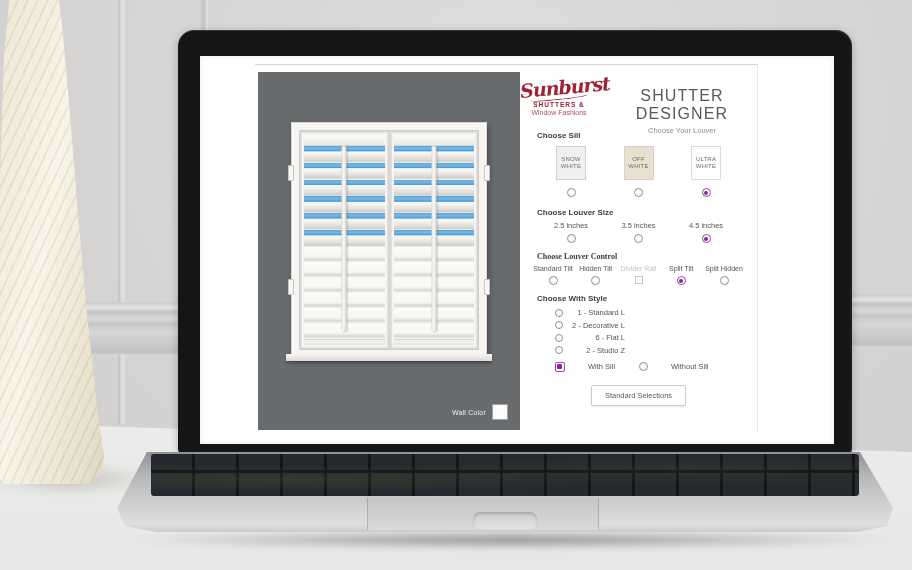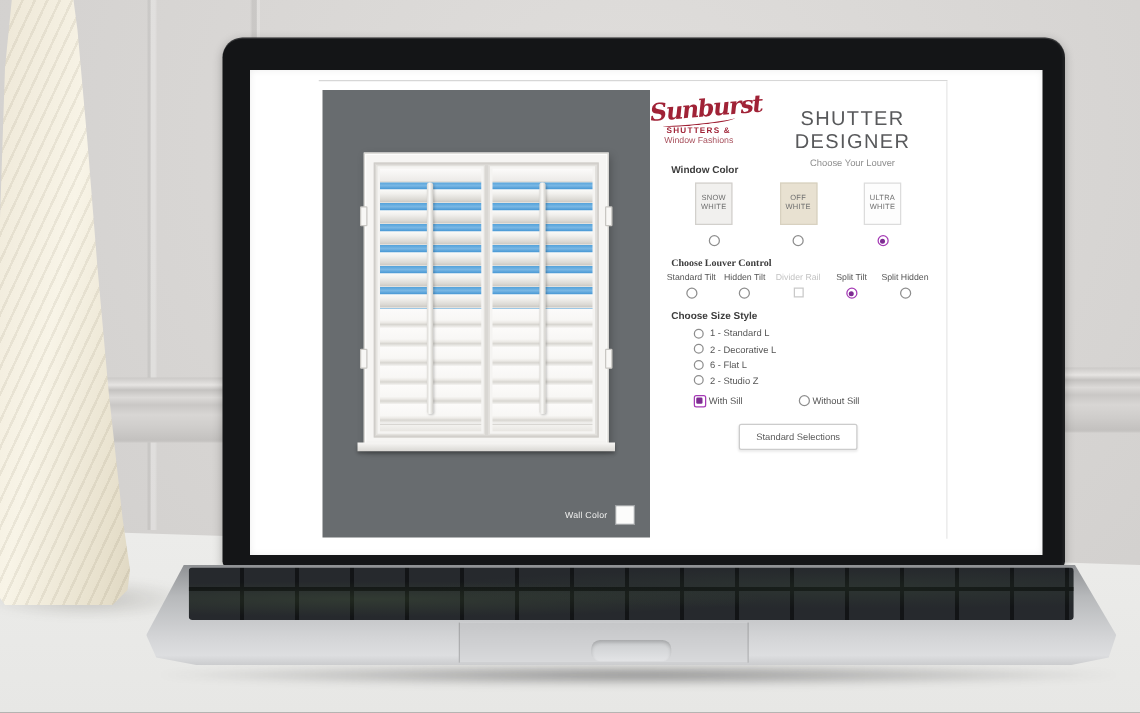--- a/index.html
+++ b/index.html
@@ -124,26 +124,26 @@
   .sec-control .section-label{margin-top:9px;font-family:Liberation Serif, serif;}
   .ctrl-row{display:flex;justify-content:space-between;padding:3px 13px 0 13px;}
   .ctrl-col{width:40px;display:flex;flex-direction:column;align-items:center;gap:3px;}
   .ctrl-label{font-size:7px;color:#555;text-align:center;line-height:1.3;}
   .ctrl-col.disabled .ctrl-label{color:#c3c3c3;}
 
   .sec-frame .section-label{margin-top:9px;}
   .frame-cols{display:flex;padding:5px 0 0 35px;gap:14px;}
   .frame-col{display:flex;flex-direction:column;gap:3.5px;}
   .frame-col.c1{width:70px;}
-  .frame-opt{display:flex;align-items:center;gap:5px;}
+  .frame-opt{display:flex;align-items:center;gap:5px;justify-content:space-between;}
   .frame-opt .radio{width:8px;height:8px;}
   .frame-opt .opt-label{font-size:7.5px;white-space:nowrap;}
 
   .sill-row{display:flex;padding:7px 0 0 35px;gap:14px;}
-  .sill-opt{display:flex;align-items:center;gap:2px;}
+  .sill-opt{display:flex;align-items:center;gap:23px;}
   .sill-opt.first{width:70px;}
 
   .download-btn{display:block;margin:13px auto 0;padding:5px 13px;background:#fff;
        border:1px solid #ccc;border-radius:2px;font-size:7.5px;color:#5a5a5a;
        font-family:"Liberation Sans",sans-serif;box-shadow:0 1px 2px rgba(0,0,0,.08);cursor:pointer;}
 </style>
 </head>
 <body>
 
 <div class="scene">
@@ -206,37 +206,54 @@
             <div class="logo-line2">SHUTTERS &amp;</div>
             <div class="logo-line3">Window Fashions</div>
           </div>
           <div class="titles">
             <div class="app-title">SHUTTER DESIGNER</div>
             <div class="app-subtitle">Choose Your Louver</div>
           </div>
         </div>
 
         <div class="sec-color">
-          <div class="section-label">Window Color</div>
+          <div class="section-label">Choose Sill</div>
           <div class="swatch-row">
             <div class="swatch-col">
               <div class="swatch-box snow">SNOW WHITE</div>
               <span class="radio"></span>
             </div>
             <div class="swatch-col">
               <div class="swatch-box off">OFF WHITE</div>
               <span class="radio"></span>
             </div>
             <div class="swatch-col">
               <div class="swatch-box ultra">ULTRA WHITE</div>
               <span class="radio checked"></span>
             </div>
           </div>
         </div>
 
+        <div class="sec-size">
+          <div class="section-label">Choose Louver Size</div>
+          <div class="size-row">
+            <div class="size-col">
+              <span class="opt-label">2.5 inches</span>
+              <span class="radio"></span>
+            </div>
+            <div class="size-col">
+              <span class="opt-label">3.5 inches</span>
+              <span class="radio"></span>
+            </div>
+            <div class="size-col">
+              <span class="opt-label">4.5 inches</span>
+              <span class="radio checked"></span>
+            </div>
+          </div>
+        </div>
 
         <div class="sec-control">
           <div class="section-label">Choose Louver Control</div>
           <div class="ctrl-row">
             <div class="ctrl-col">
               <span class="ctrl-label">Standard Tilt</span>
               <span class="radio"></span>
             </div>
             <div class="ctrl-col">
               <span class="ctrl-label">Hidden Tilt</span>
@@ -251,21 +268,21 @@
               <span class="radio checked"></span>
             </div>
             <div class="ctrl-col">
               <span class="ctrl-label">Split Hidden</span>
               <span class="radio"></span>
             </div>
           </div>
         </div>
 
         <div class="sec-frame">
-          <div class="section-label">Choose Size Style</div>
+          <div class="section-label">Choose With Style</div>
           <div class="frame-cols">
             <div class="frame-col c1">
               <div class="frame-opt">
                 <span class="radio"></span>
                 <span class="opt-label">1 - Standard L</span>
               </div>
               <div class="frame-opt">
                 <span class="radio"></span>
                 <span class="opt-label">2 - Decorative L</span>
               </div>

